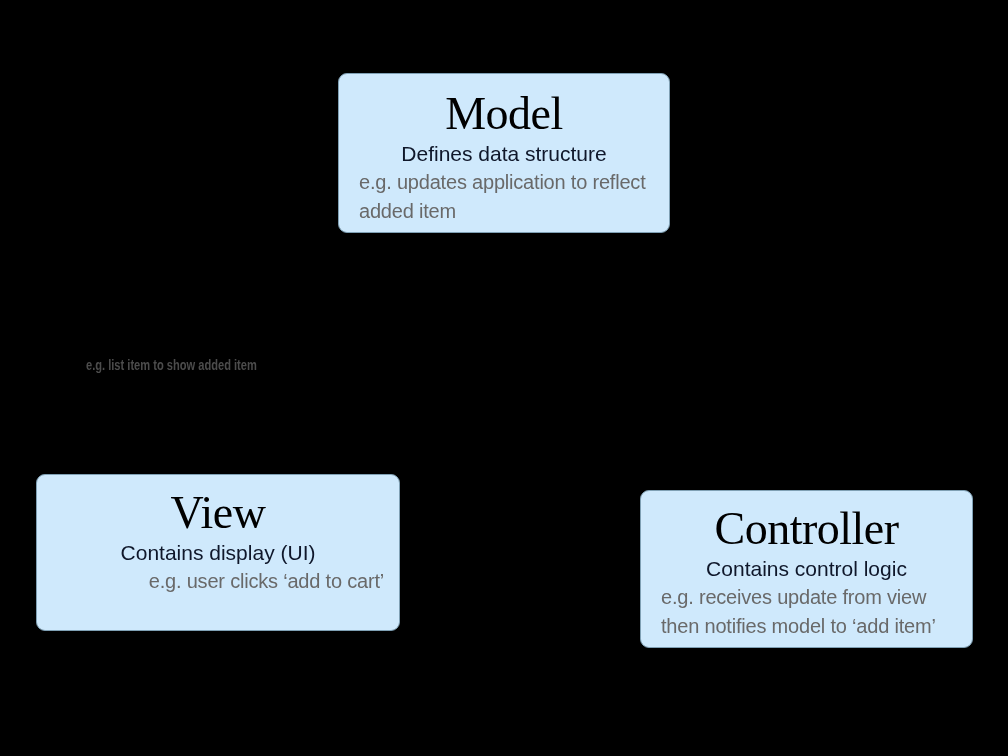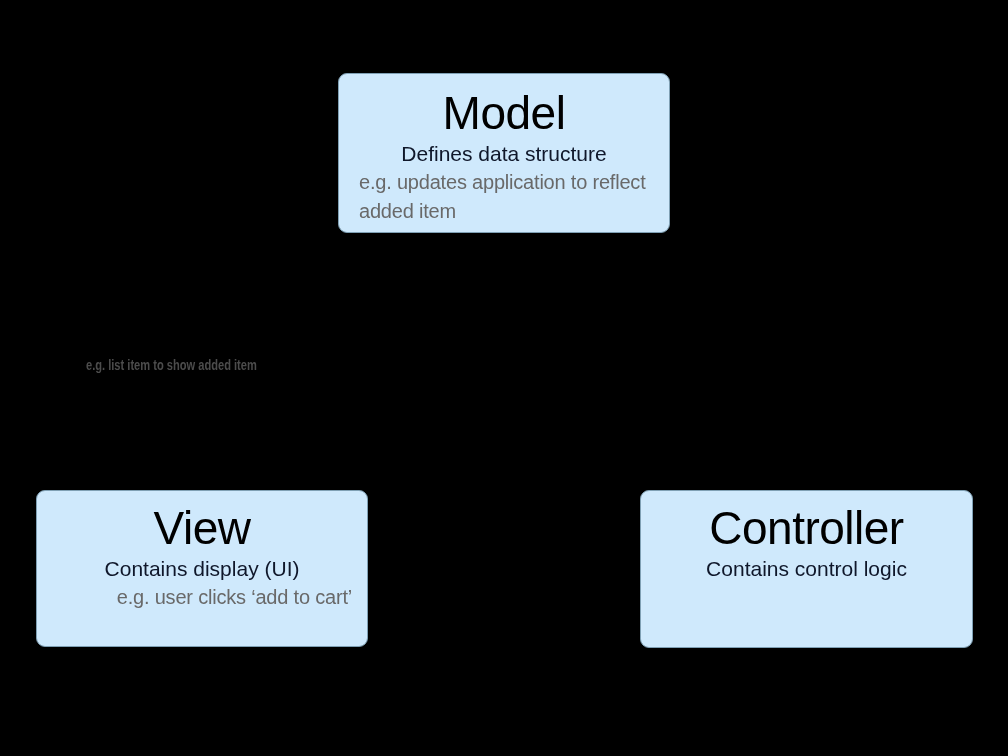--- a/index.html
+++ b/index.html
@@ -20,24 +20,24 @@
   }
   .box {
     position: absolute;
     background: #cfe9fc;
     border: 1px solid #7fa0b4;
     border-radius: 9px;
     box-sizing: border-box;
     overflow: hidden;
   }
   .box-model      { left: 338px; top: 73px;  width: 332px; height: 160px; padding-top: 14px; }
-  .box-view       { left: 36px;  top: 490px; width: 332px; height: 157px; padding-top: 12px; }
+  .box-view       { left: 36px;  top: 474px; width: 364px; height: 157px; padding-top: 12px; }
   .box-controller { left: 640px; top: 490px; width: 333px; height: 158px; padding-top: 12px; }
   .box-title {
-    font-family: Liberation Sans, sans-serif;
+    font-family: Liberation Serif, serif;
     font-size: 46px;
     line-height: 1.12;
     text-align: center;
     color: #000000;
     letter-spacing: -0.5px;
   }
   .box-subtitle {
     font-size: 21px;
     line-height: 1.2;
     text-align: center;
@@ -84,17 +84,21 @@
     <div class="box-title">View</div>
     <div class="box-subtitle">Contains display (UI)</div>
     <div class="box-example center">
       <div>e.g. user clicks ‘add to cart’</div>
     </div>
   </div>
 
   <div class="box box-controller">
     <div class="box-title">Controller</div>
     <div class="box-subtitle">Contains control logic</div>
+    <div class="box-example">
+      <div>e.g. receives update from view</div>
+      <div>then notifies model to ‘add item’</div>
+    </div>
   </div>
 
   <div class="floating-label">e.g. list item to show added item</div>
 
 </div>
 
 </body></html>

